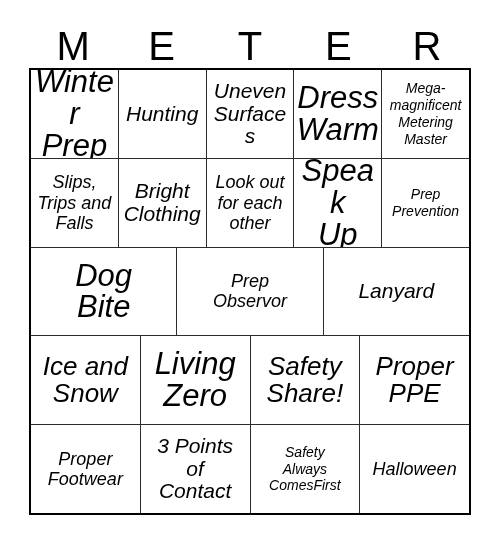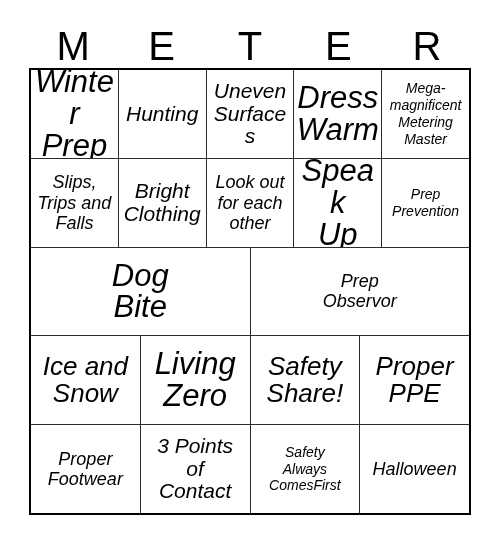--- a/index.html
+++ b/index.html
@@ -168,20 +168,23 @@
 
     <div class="grid-row">
       <div class="cell sz-xl">
           <span class="cell-text">Dog
 Bite</span>
         </div>
       <div class="cell sz-sm">
           <span class="cell-text">Prep
 Observor</span>
         </div>
+      <div class="cell sz-md">
+          <span class="cell-text">Lanyard</span>
+        </div>
     </div>
 
     <div class="grid-row">
       <div class="cell sz-lg">
           <span class="cell-text">Ice and
 Snow</span>
         </div>
       <div class="cell sz-xl">
           <span class="cell-text">Living
 Zero</span>

